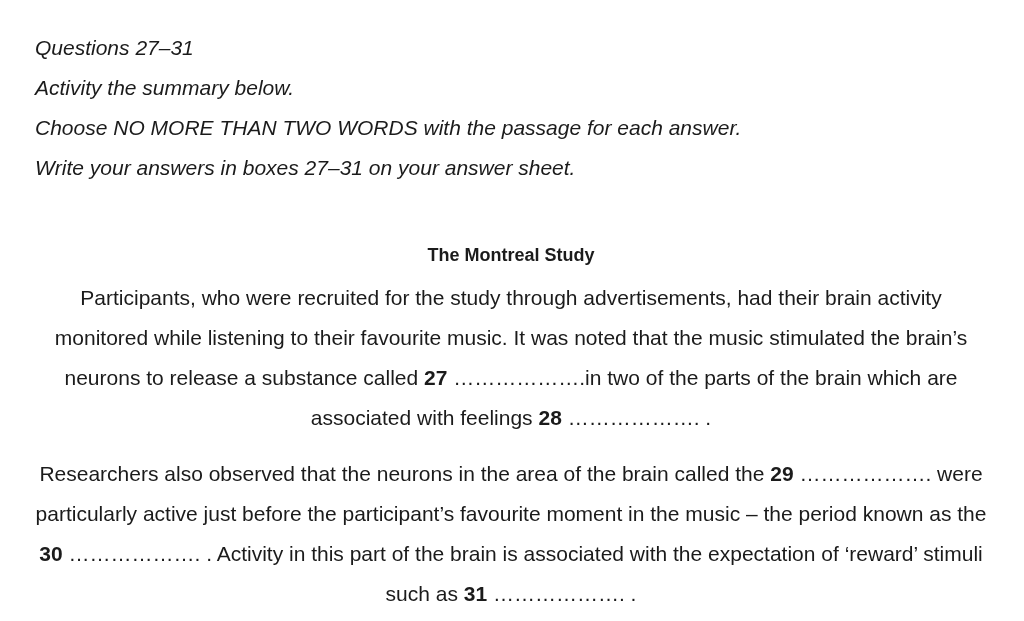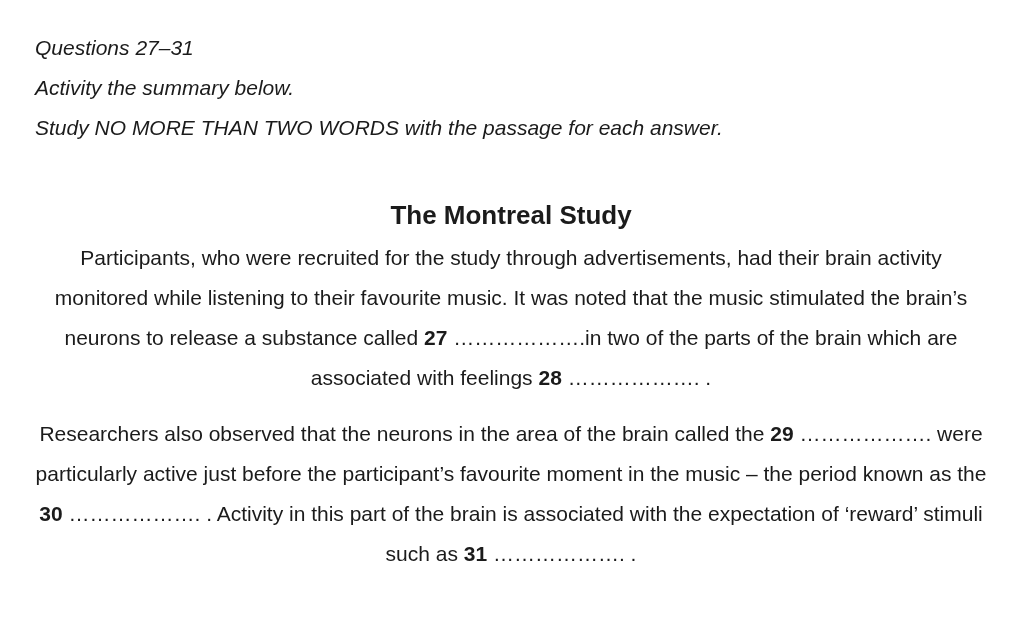--- a/index.html
+++ b/index.html
@@ -24,21 +24,21 @@
     line-height: 40px;
     white-space: nowrap;
   }
   .instructions strong {
     font-weight: normal;
     font-style: italic;
   }
   .summary-title {
     width: 952px;
     margin: 47px 0 3px 0;
-    font-size: 26px;
+    font-size: 18px;
     font-weight: bold;
     text-align: center;
     line-height: 40px;
   }
   .para {
     width: 952px;
     margin: 0;
     line-height: 40px;
     text-align: center;
   }
@@ -50,21 +50,22 @@
   }
 </style>
 </head>
 <body>
 
 <div class="page">
 
   <section class="instructions">
     <p>Questions 27–31</p>
     <p>Activity the summary below.</p>
-    <p><span>Study </span><strong>NO MORE THAN TWO WORDS</strong><span> with the passage for each answer.</span></p>
+    <p><span>Choose </span><strong>NO MORE THAN TWO WORDS</strong><span> with the passage for each answer.</span></p>
+    <p>Write your answers in boxes 27–31 on your answer sheet.</p>
   </section>
 
   <h1 class="summary-title">The Montreal Study</h1>
 
   <p class="para para-1"><span>Participants, who were recruited for the study through advertisements, had their brain activity monitored while listening to their favourite music. It was noted that the music stimulated the brain’s neurons to release a substance called </span><strong>27</strong><span> ……………….in two of the parts of the brain which are associated with feelings </span><strong>28</strong><span> ………………. .</span></p>
 
   <p class="para para-2"><span>Researchers also observed that the neurons in the area of the brain called the </span><strong>29</strong><span> ………………. were particularly active just before the participant’s favourite moment in the music – the period known as the </span><strong>30</strong><span> ………………. . Activity in this part of the brain is associated with the expectation of ‘reward’ stimuli such as </span><strong>31</strong><span> ………………. .</span></p>
 
 </div>
 

